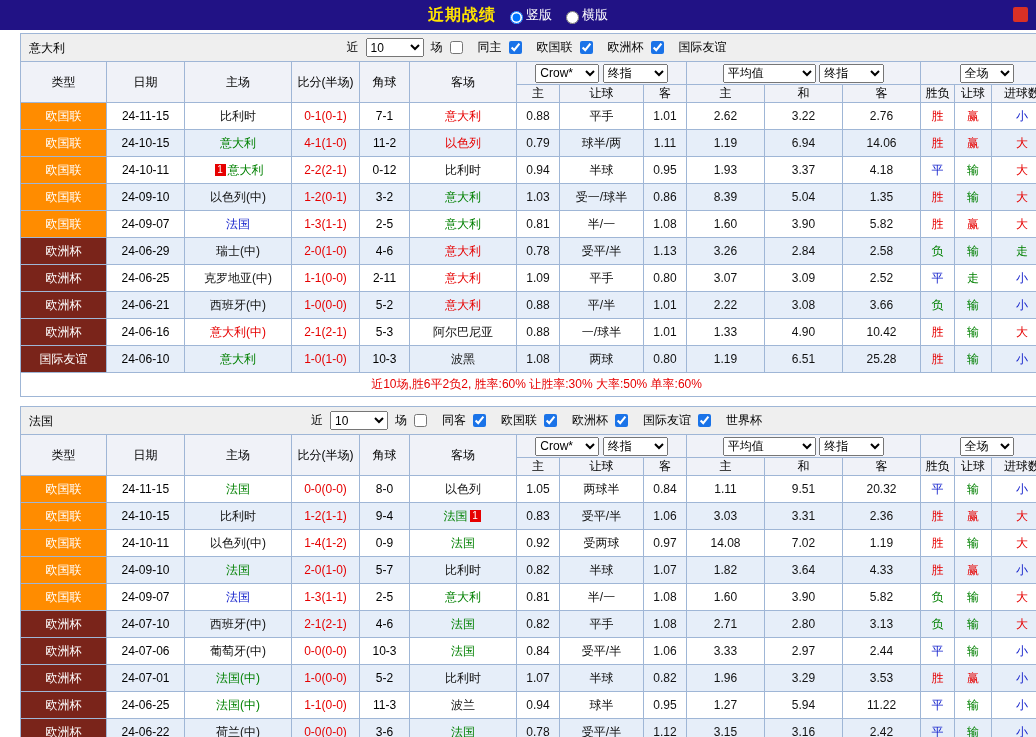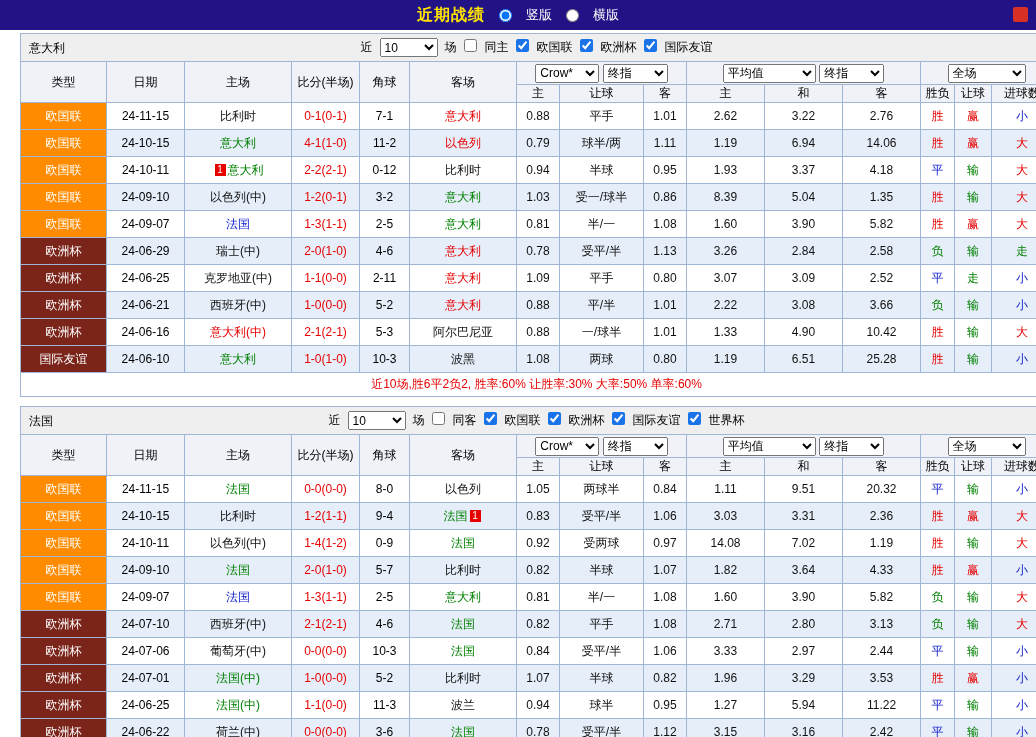--- a/index.html
+++ b/index.html
@@ -1,37 +1,37 @@
 <!DOCTYPE html>
 <html style="--topbar: #211285; --title: #ffe400; --red: #e60000; --green: #008000; --blue: #1522cc; --orange: #ff8c00; --maroon: #7a241a; --border: #9fb6d6; --alt_row: #e6eef9; --head_bg: #f0f2f8; --filter_bg: #efefef;"><head>
 <meta charset="utf-8">
 <style>
   html,body{margin:0;padding:0}
   body{width:1036px;height:737px;overflow:hidden;background:#fff;
        font-family:"Liberation Sans","DejaVu Sans",sans-serif;font-size:12px;color:#000}
   .topbar{height:30px;background:var(--topbar,#211285);display:flex;align-items:center;
           justify-content:center;gap:14px;position:relative}
   .topbar .title{color:var(--title,#ffe400);font-weight:bold;font-size:16px;letter-spacing:1px}
-  .topbar label{color:#fff;display:flex;align-items:center;gap:14px;font-size:13px;cursor:pointer}
+  .topbar label{color:#fff;display:flex;align-items:flex-end;gap:3px;font-size:13px;cursor:pointer}
   input[type=radio]{width:13px;height:13px;margin:0}
   .corner-icon{position:absolute;right:8px;top:7px;width:15px;height:15px;background:#d93025;border-radius:2px}
 
   .section{margin:3px 2px 0 20px}
   .section.second{margin-top:9px}
   table{border-collapse:collapse;table-layout:fixed;width:1032px}
   td{border:1px solid var(--border,#9fb6d6);text-align:center;overflow:hidden;white-space:nowrap;padding:0}
 
   .filter-row td{background:var(--filter_bg,#efefef);height:27px;position:relative}
   .team{position:absolute;left:8px;top:50%;transform:translateY(-50%);color:#000}
   .filters{display:flex;align-items:center;justify-content:center;gap:7px}
-  .filters label{display:flex;gap:7px;cursor:pointer}
+  .filters label{display:flex;align-items:center;gap:14px;cursor:pointer}
   input[type=checkbox]{width:13px;height:13px;accent-color:#1a73e8;margin:0 1px 0 0}
   select{height:19px;font-size:12px;font-family:inherit}
   .sel-count{width:58px}
-  .sel-a{width:64px}.sel-b{width:65px}.sel-c{width:93px}.sel-d{width:78px}
+  .sel-a{width:64px}.sel-b{width:65px}.sel-c{width:93px}.sel-d{width:54px}
 
   .hrow1 td{height:22px;background:var(--head_bg,#f0f2f8)}
   .hrow2 td{height:17px;background:var(--head_bg,#f0f2f8)}
   tbody td{height:26px}
   tbody tr.alt td{background:var(--alt_row,#e6eef9)}
   tbody tr.alt td.lg1{background:var(--orange)}
   tbody tr.alt td.lg2{background:var(--maroon)}
   .summary td{height:23px;color:var(--red,#e60000);background:#fff}
 
   .type{color:#fff}

